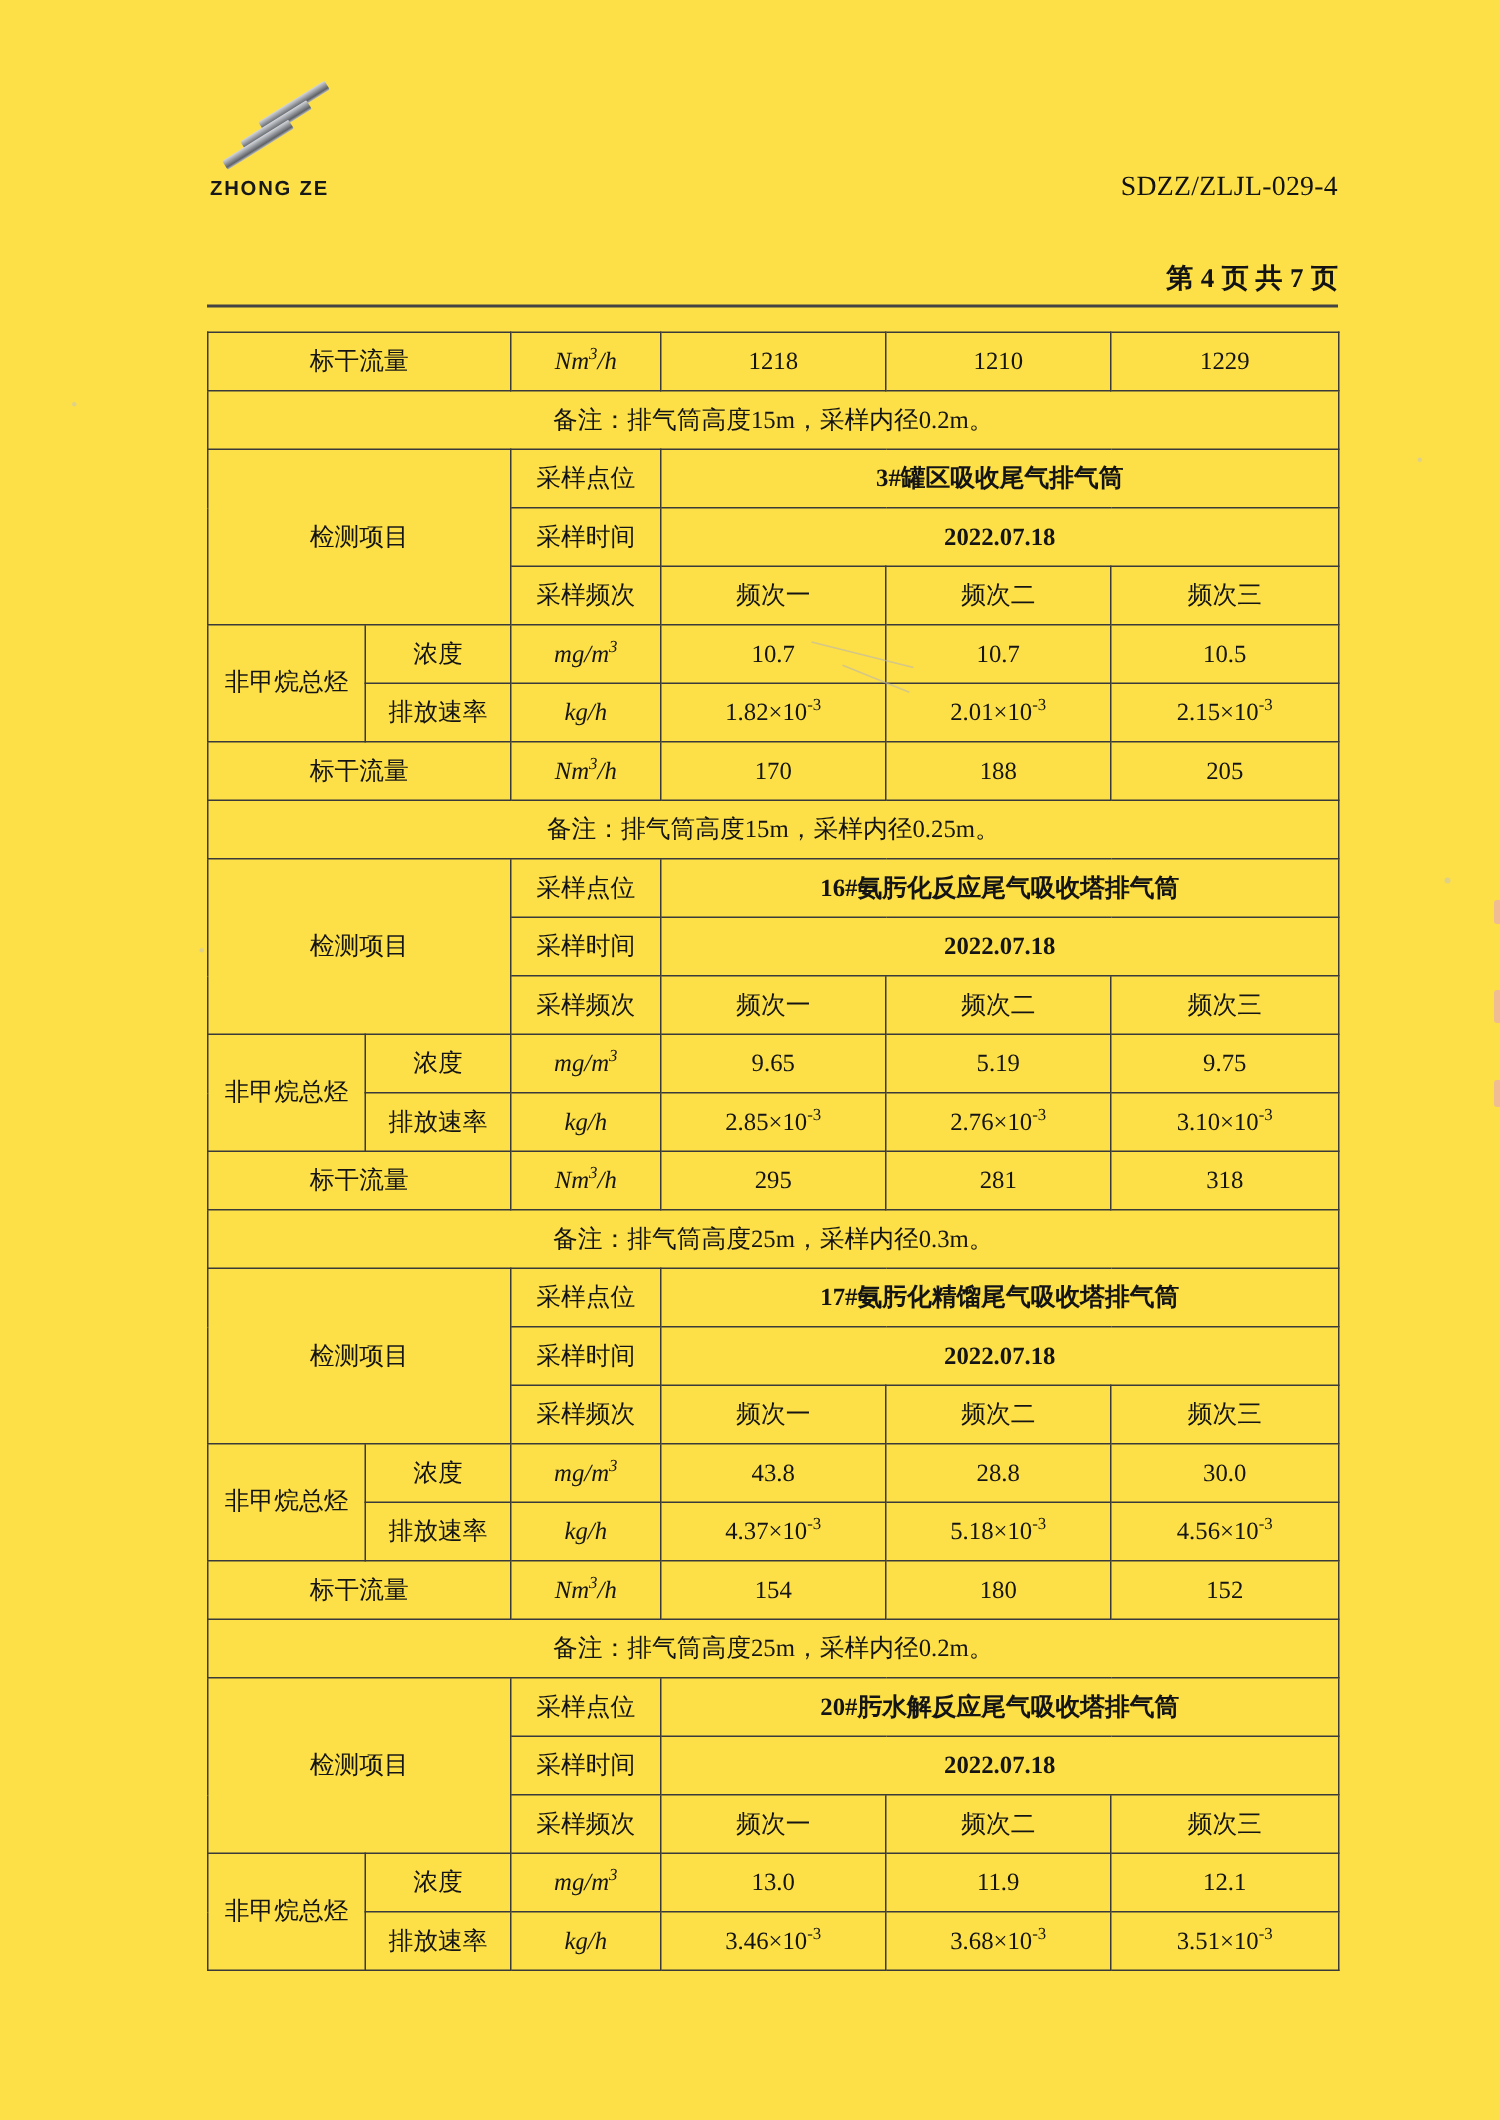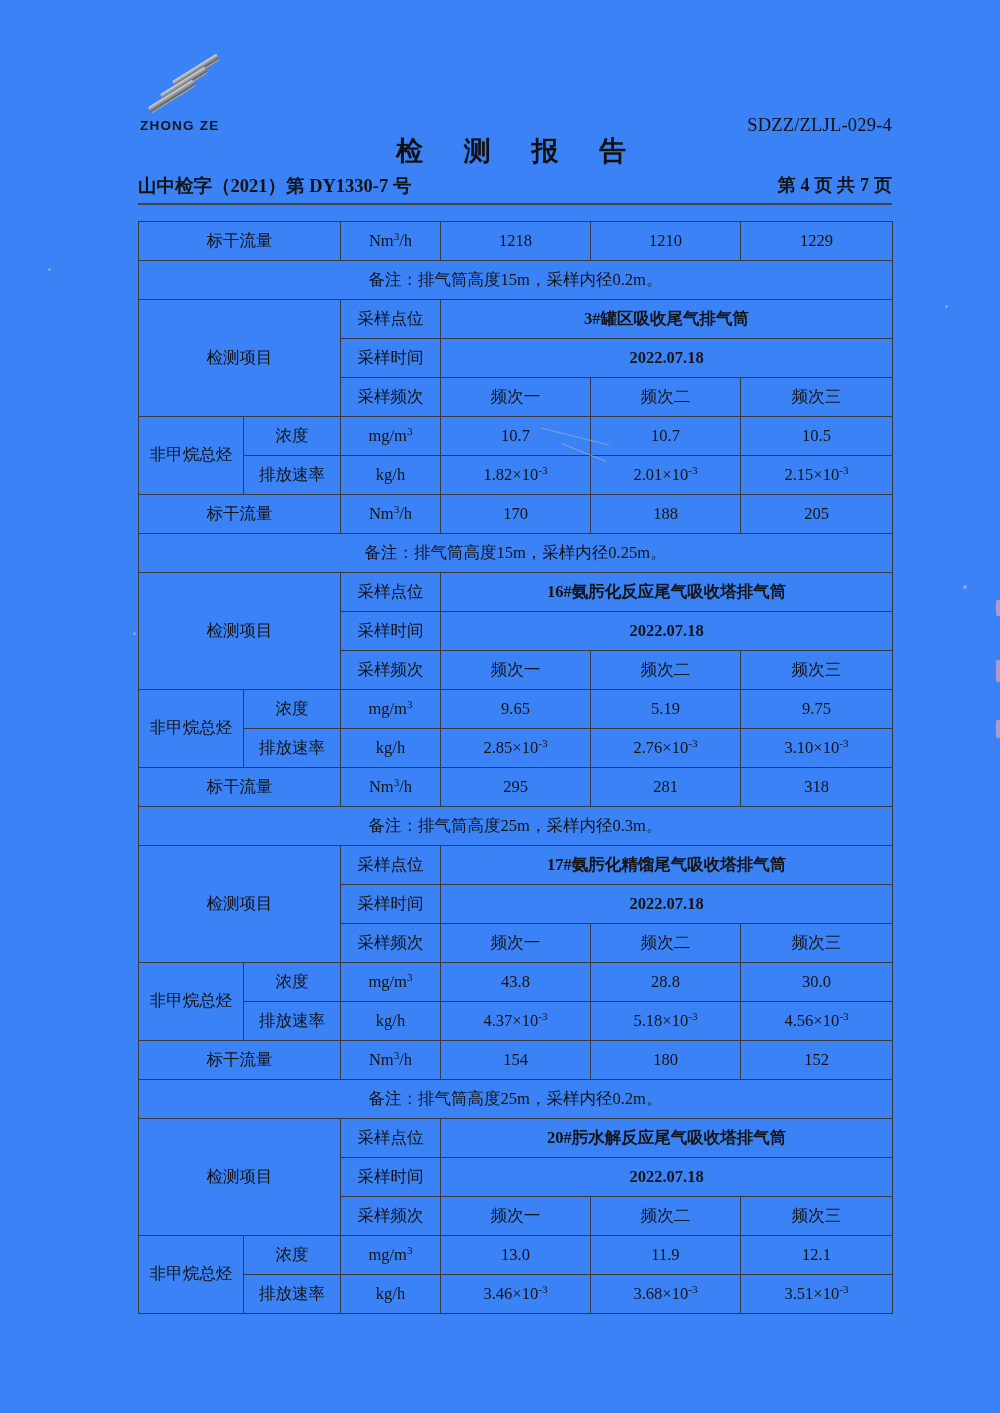--- a/index.html
+++ b/index.html
@@ -11,21 +11,21 @@
     width: 1000px;
     height: 1413px;
     position: relative;
     font-family: "Liberation Serif", "DejaVu Serif", serif;
     color: #1a1a1a;
     overflow: hidden;
   }
   .page {
     position: absolute;
     inset: 0;
-    background: #3b82f6;
+    background: #fde047;
   }
 
   
   .header {
     position: absolute;
     left: 138px;
     top: 55px;
     width: 754px;
     height: 150px;
   }
@@ -128,21 +128,21 @@
     border: 1px solid #3a3a3a;
     text-align: center;
     vertical-align: middle;
     font-size: 16.5px;
     color: #141414;
     padding: 0;
     height: 38px;
     line-height: 1.25;
   }
   td.label    { font-size: 16.5px; }
-  td.unit     { font-family: "Liberation Serif", serif; font-size: 16px; }
+  td.unit     { font-family: "Liberation Serif", serif; font-size: 16px; font-style: italic; }
   td.val      { font-family: "Liberation Serif", serif; font-size: 16px; }
   td.remark {
     text-align: left;
     padding-left: 8px;
     font-size: 16.5px;
     height: 36px;
   }
   td.pointname {
     font-weight: bold;
     font-size: 16.5px;
@@ -189,23 +189,21 @@
       <div class="logo-bars">
         <span class="b1"></span>
           <span class="b2"></span>
           <span class="b3"></span>
       </div>
       <div class="logo-text">ZHONG ZE</div>
     </div>
 
     <div class="doc-code">SDZZ/ZLJL-029-4</div>
 
-    <div class="report-title">检 测 报 告</div>
-
-    <div class="report-no">山中检字（2021）第 DY1330-7 号</div>
+
 
     <div class="page-no">
       <span>第</span><span class="n">4</span><span>页  共</span><span class="n">7</span><span>页</span>
     </div>
   </div>
 
   <div class="header-rule"></div>
 
   <table class="report">
     <colgroup>

